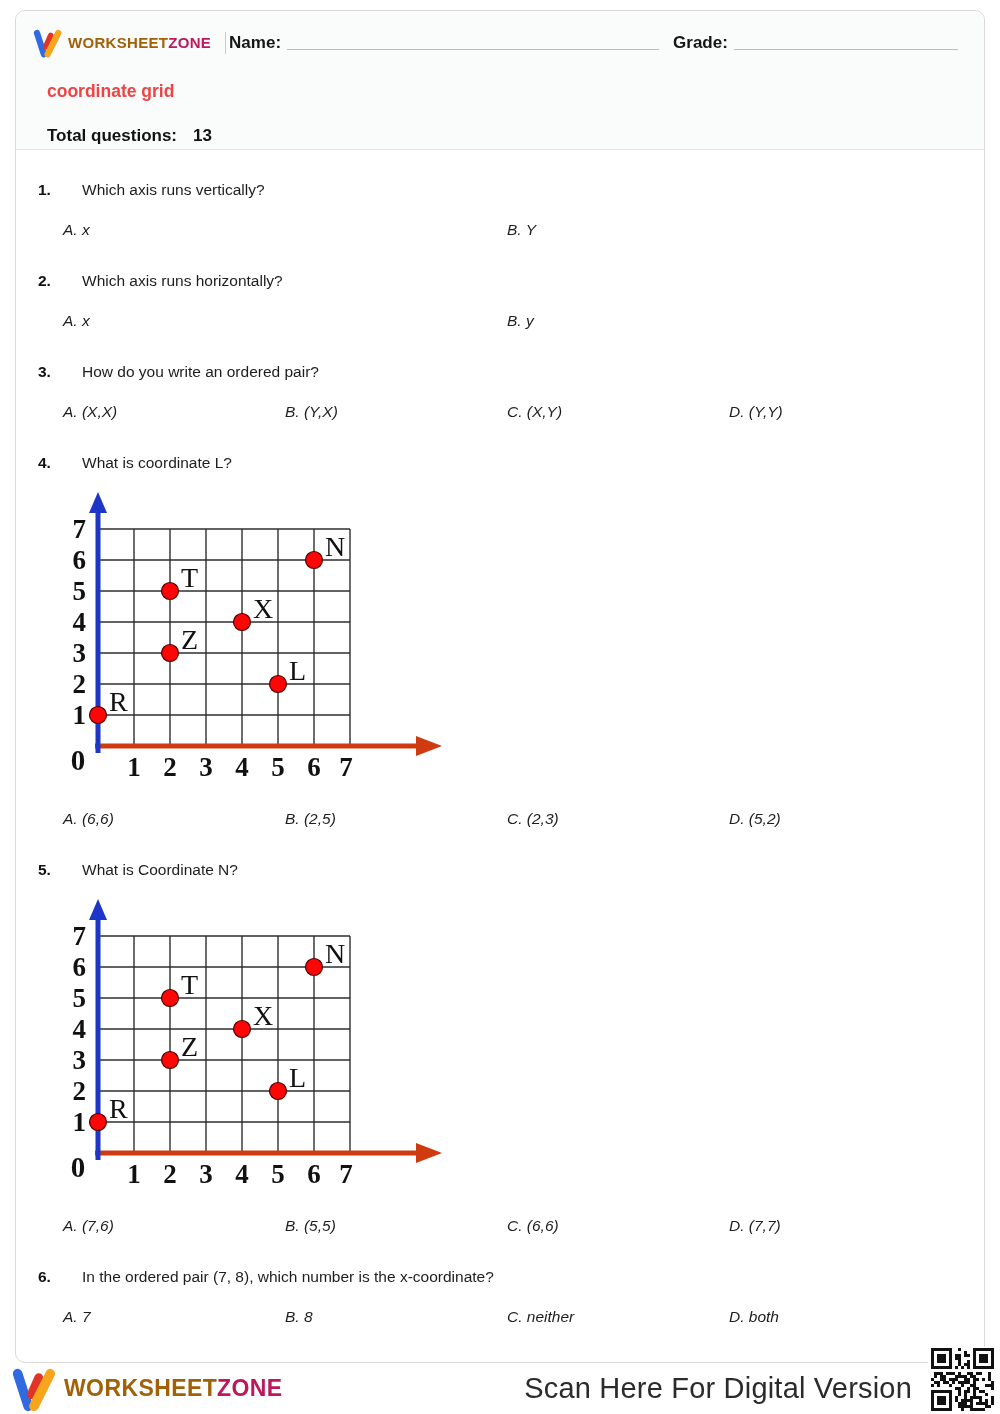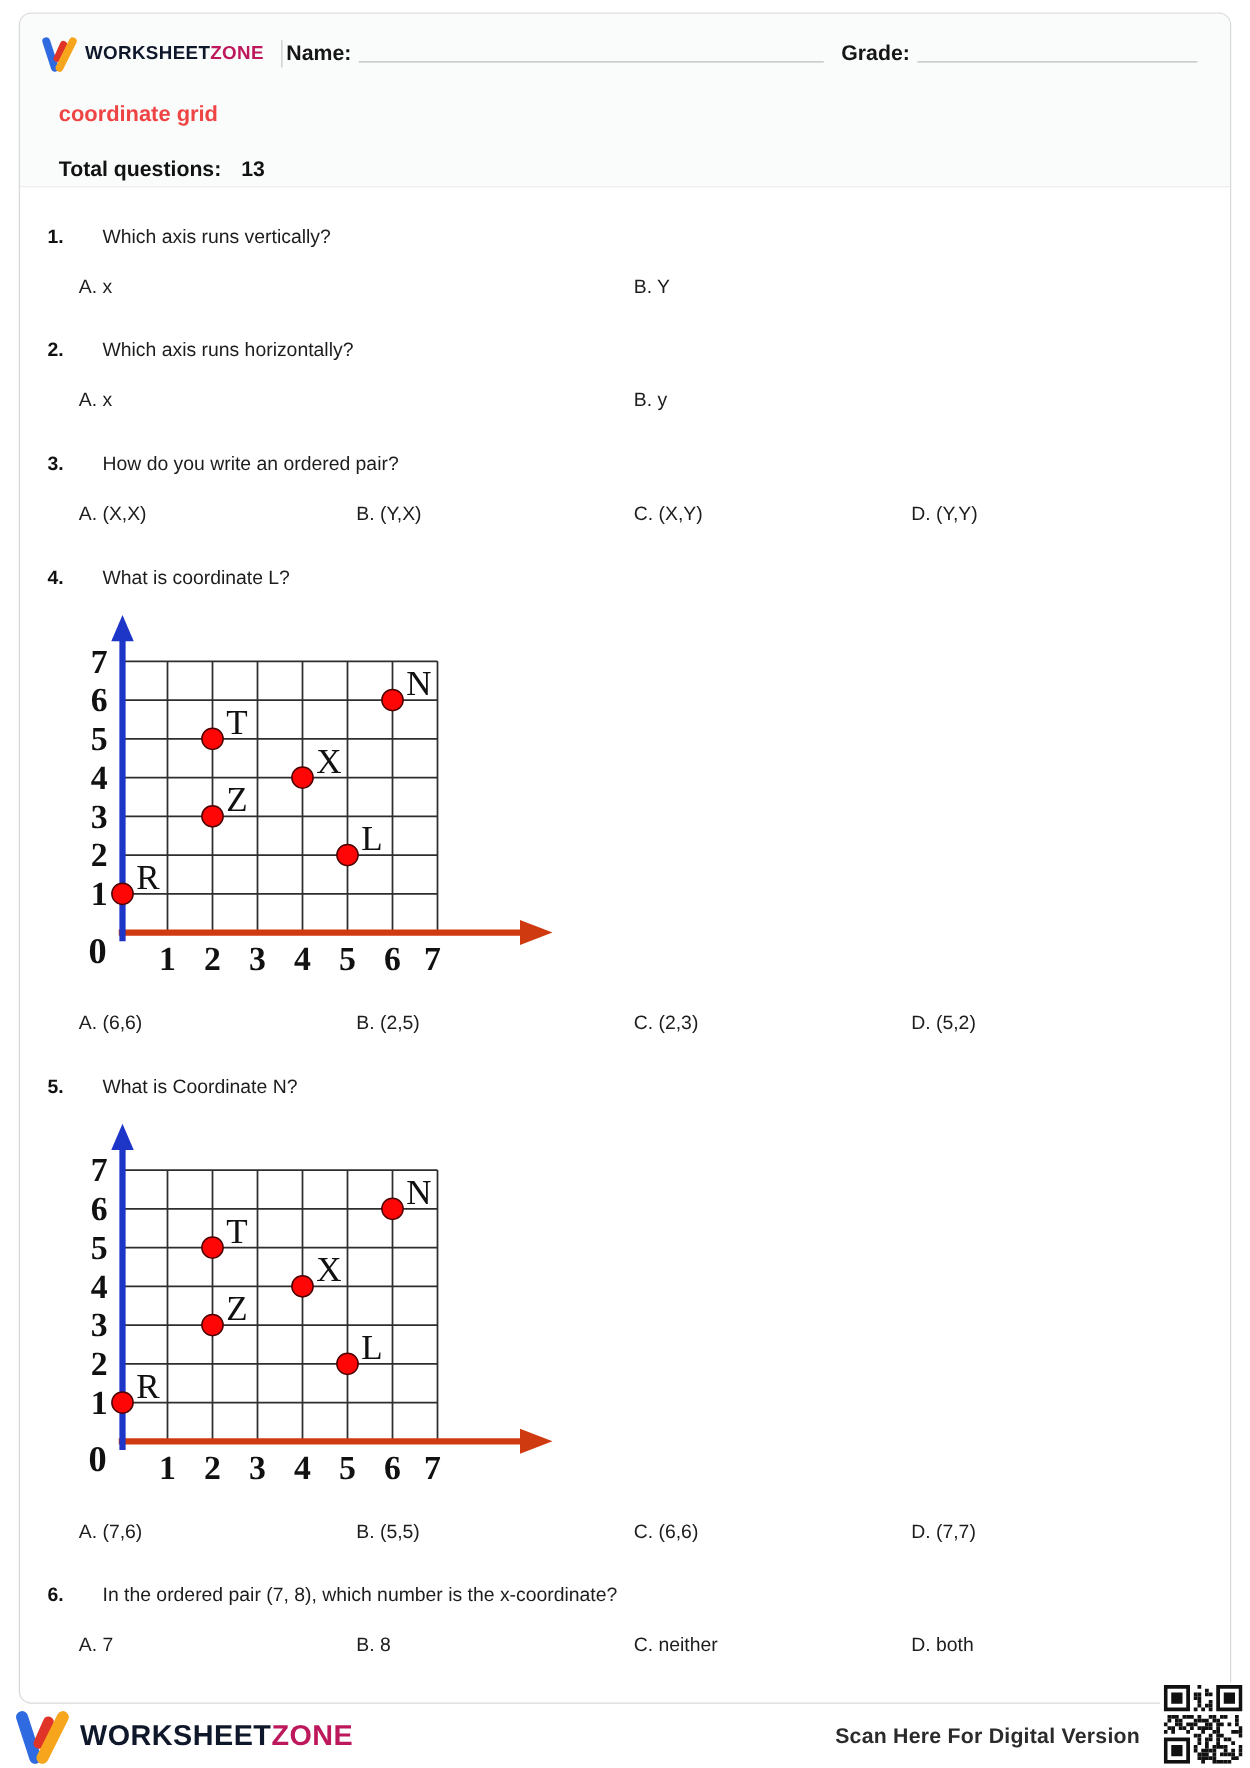--- a/index.html
+++ b/index.html
@@ -8,52 +8,52 @@
   .page { position:relative; width:1000px; height:1414px; background:#fff; overflow:hidden; }
 
   
   .card { position:absolute; left:15px; top:10px; width:970px; height:1353px;
           border:1.5px solid #d9d9d9; border-radius:10px; background:#fff; }
   .card-header { height:139px; padding:18px 16px 0 16px; background:#fafbfb;
                  border-bottom:1px solid #e5e5e5; border-radius:9px 9px 0 0; }
   .header-row { display:flex; align-items:center; height:27px; }
   .brand { display:flex; align-items:center; }
   .brand-words { font-weight:700; font-size:15px; letter-spacing:.3px; margin-left:6px; }
-  .w1 { color:#0f172a; } .w2 { color:#be185d; }
+  .w1 { color:#a16207; } .w2 { color:#be185d; }
   .hdr-divider { width:1px; height:22px; background:#c9c9c9; margin-left:14px; }
   .field-label { font-weight:700; font-size:17px; color:#161616; margin-left:3px; white-space:nowrap; }
   .write-line { height:1.5px; background:#bdbdbd; transform:translateY(7px); }
   .name-line { width:372px; margin-left:6px; }
   .grade-label { margin-left:14px; }
   .grade-line { width:224px; margin-left:6px; }
   .title-block { padding-left:15px; }
   .ws-title { font-weight:700; font-size:17.5px; color:#ef4444; margin-top:25px; }
   .total-row { margin-top:24px; font-weight:700; font-size:17px; color:#121212; }
   .total-row .val { margin-left:16px; }
 
   
   .content { padding:30px 20px 36px 22px; }
   .question + .question { margin-top:31px; }
   .q-row { display:flex; font-size:15.5px; line-height:20px; }
   .q-num { font-weight:700; color:#111; min-width:24px; }
   .q-text { color:#1d1d1f;margin-left:20px; }
   .options { display:grid; grid-template-columns:repeat(4,222px); margin:20px 0 0 25px;
-             font-size:15.5px; line-height:20px; }
+             font-size:15.5px; line-height:20px;font-style:italic; }
   .options.two .opt:nth-child(2) { grid-column:3; }
   .options.after-grid { margin-top:21px; }
   .grid-fig { margin:15px 0 0 26px; width:380px; height:300px; }
   .grid-fig svg { display:block; }
 
   
   .footer { position:absolute; left:0; top:1363px; width:1000px; height:51px;
             display:flex; align-items:center; justify-content:space-between;
             padding:0 88px 0 10px; }
   .f-brand { display:flex; align-items:center; }
   .f-words { font-weight:700; font-size:23px; letter-spacing:.4px; margin-left:8px; }
-  .scan-text { font-size:17px; color:#2b2b2b; font-weight:700; letter-spacing:.2px; }
+  .scan-text { font-size:29px; color:#2b2b2b; font-weight:400; letter-spacing:.2px; }
   .qr-box { position:absolute; left:928px; top:1346px; width:69px; height:67px;
             background:#fff; z-index:3; display:flex; align-items:center; justify-content:center; }
 </style>
 </head>
 <body>
 
 <div class="page">
 
   <div class="card">
 

